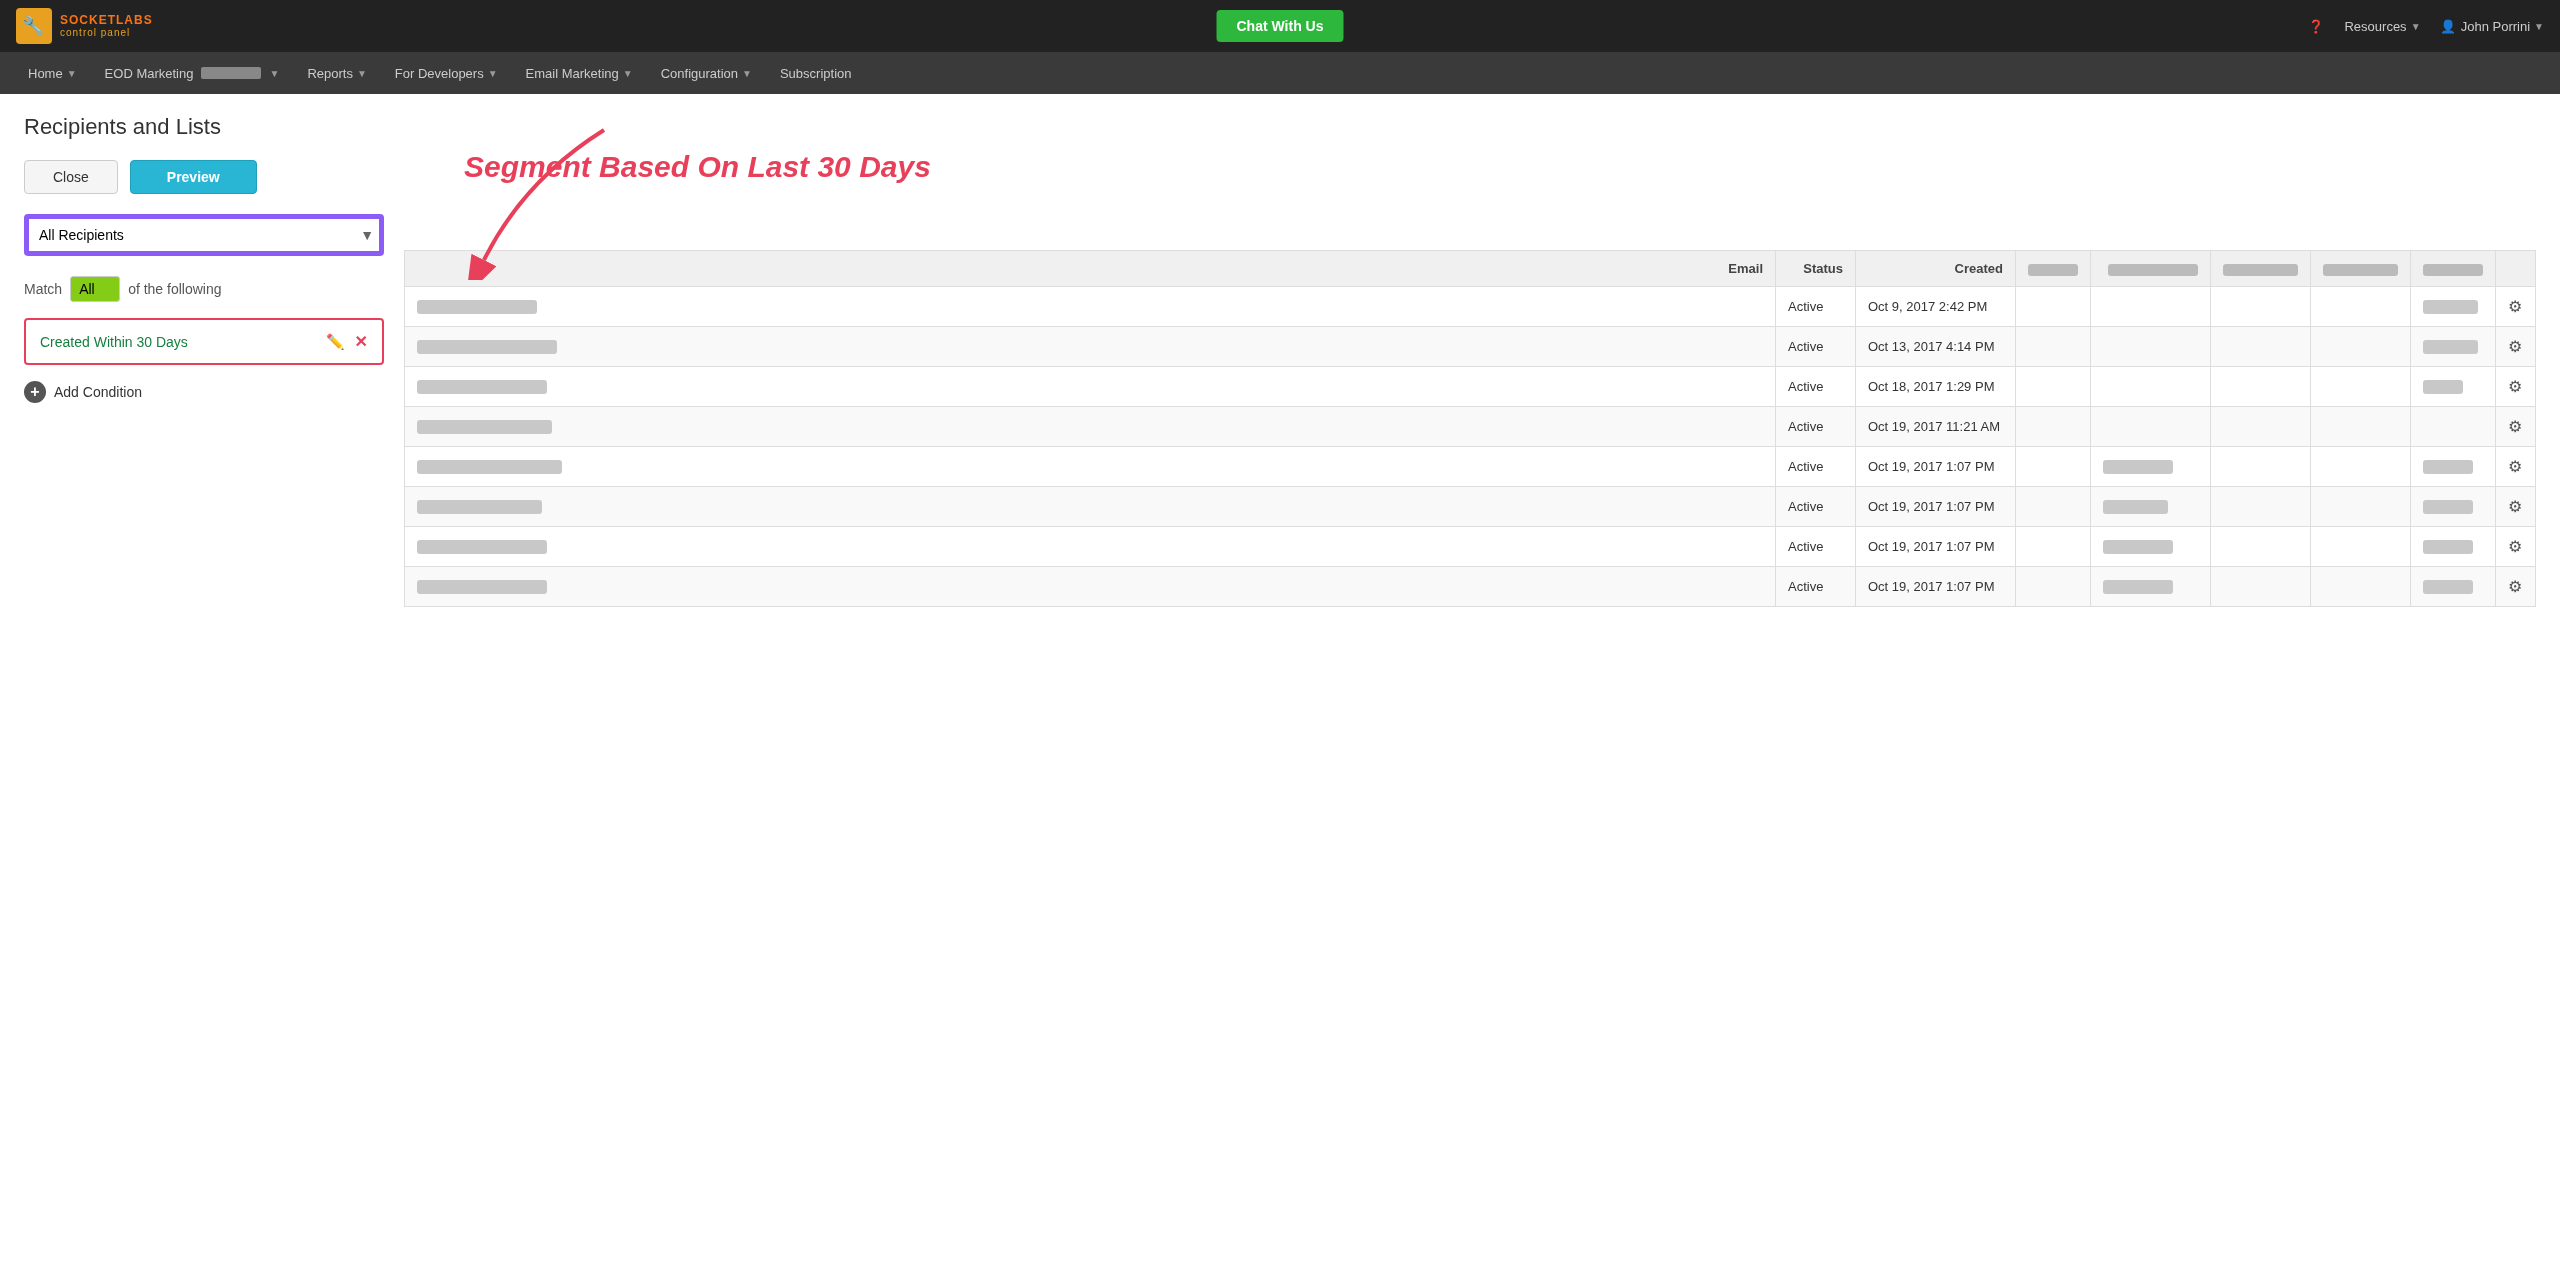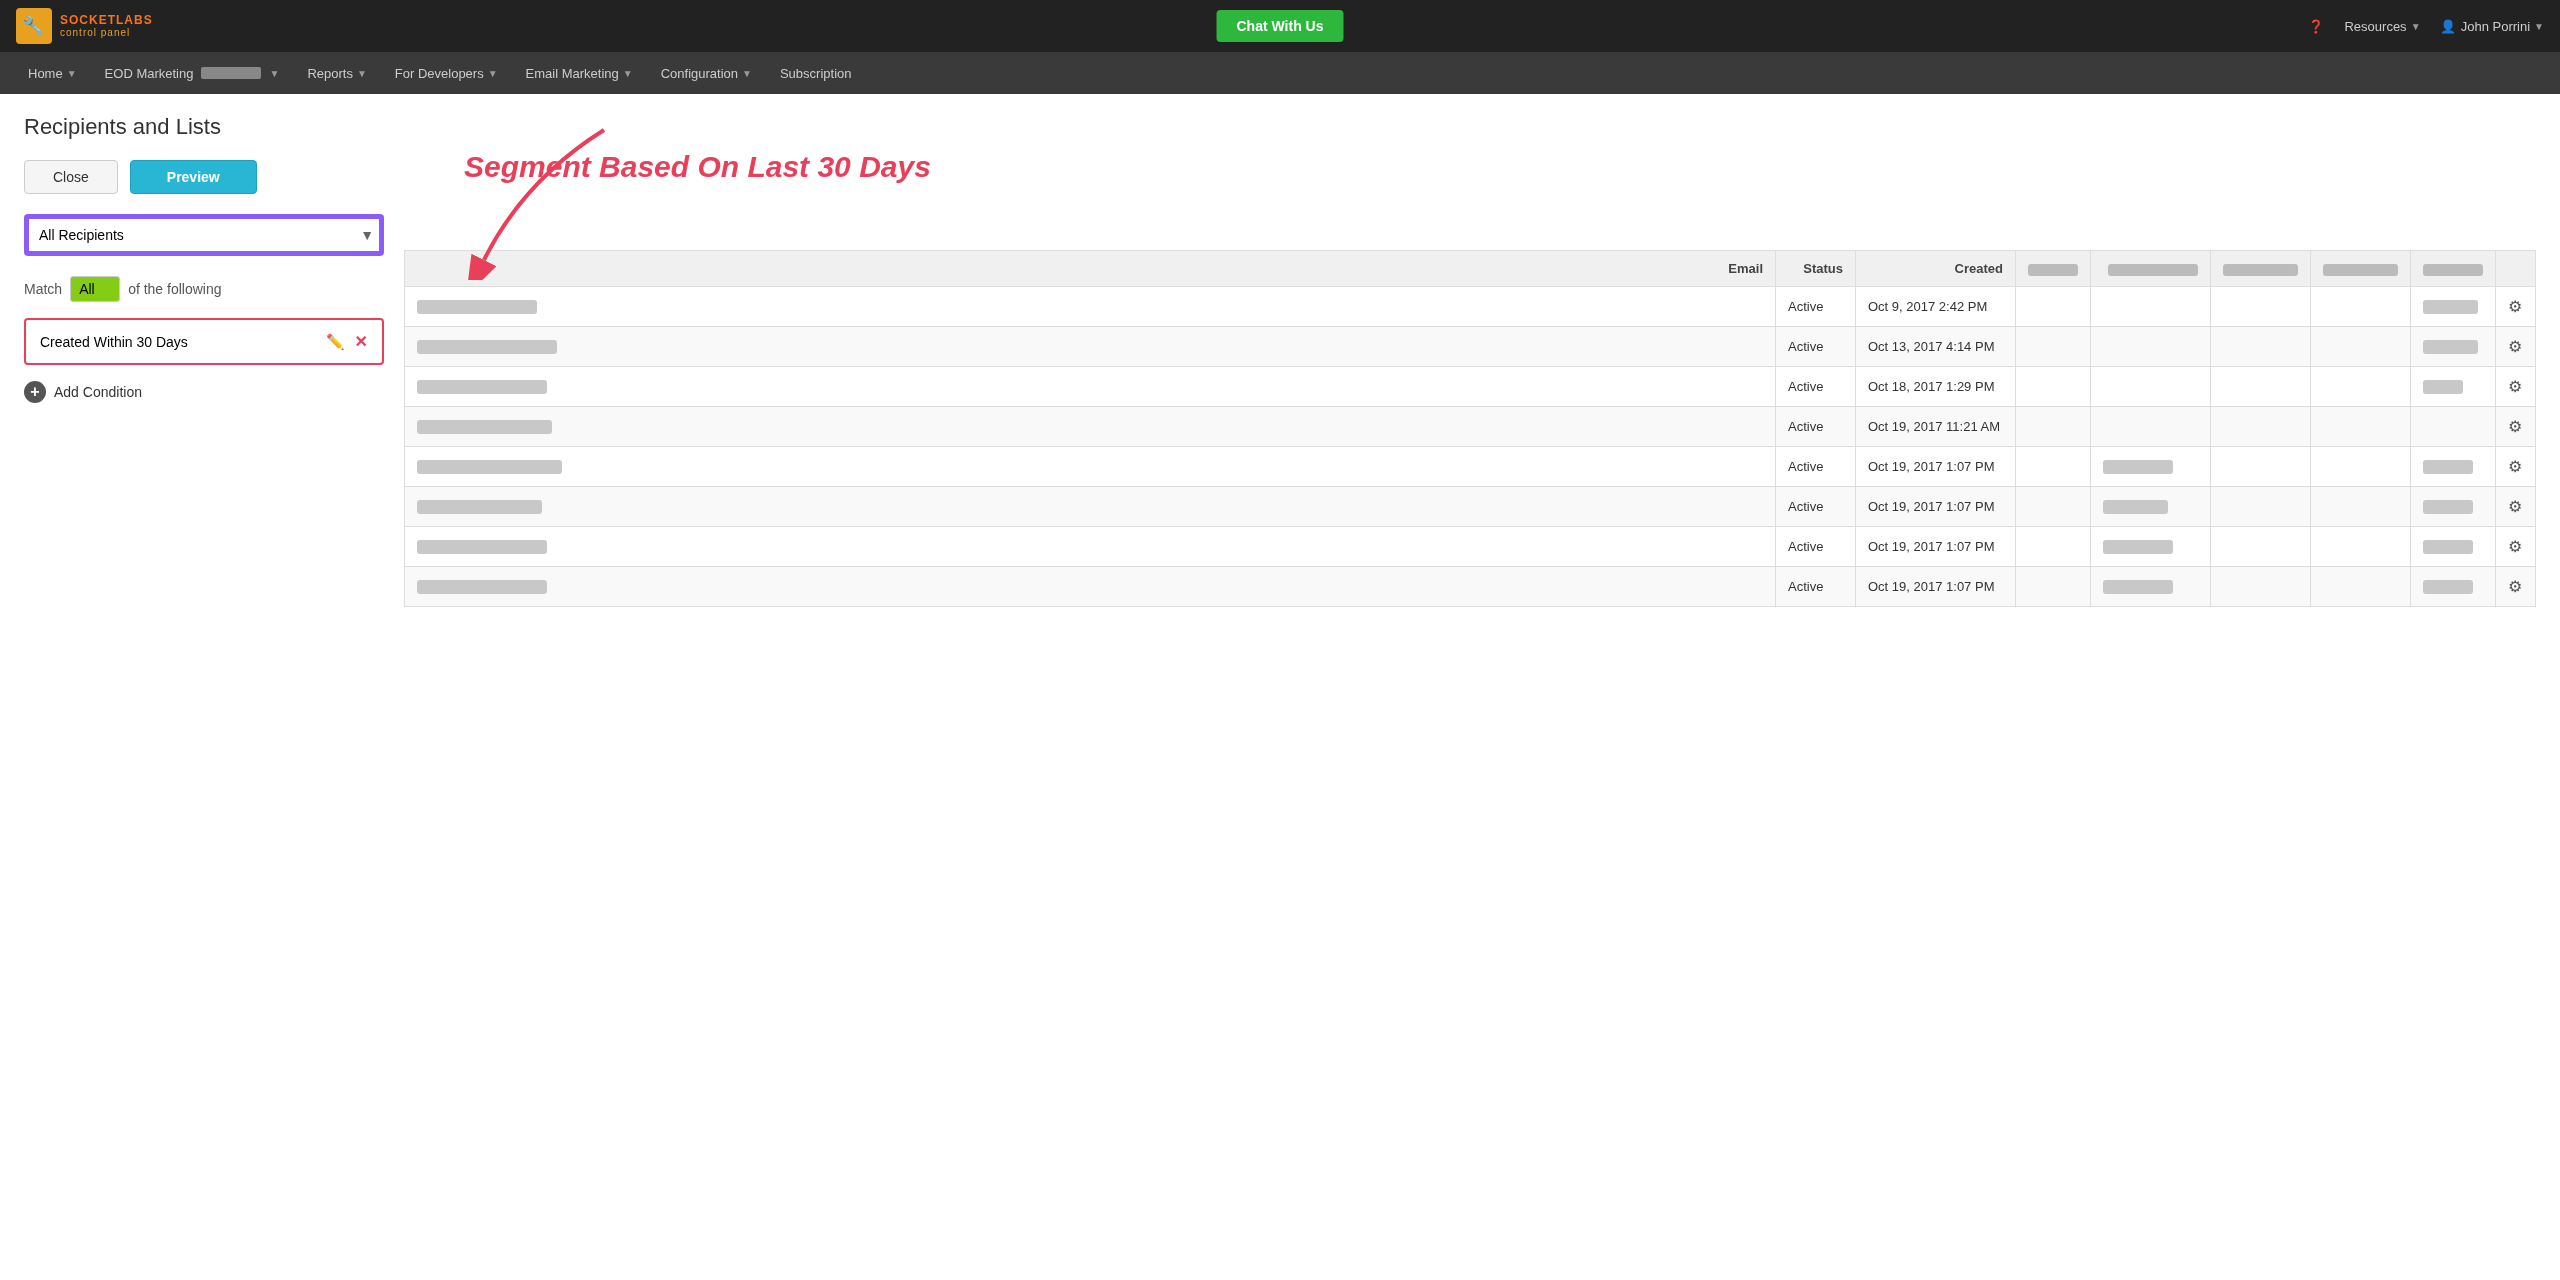--- a/index.html
+++ b/index.html
@@ -181,21 +181,21 @@
       border-radius: 4px;
       padding: 12px 14px;
       display: flex;
       align-items: center;
       justify-content: space-between;
       margin-bottom: 16px;
       background: #fff;
     }
     .condition-label {
       font-size: 14px;
-      color: #000000;
+      color: #15803d;
     }
     .condition-actions {
       display: flex;
       gap: 10px;
       align-items: center;
     }
     .condition-actions .edit-icon { color: #888; cursor: pointer; font-size: 15px; }
     .condition-actions .del-icon { color: #e8405a; cursor: pointer; font-size: 16px; font-weight: bold; }
 
     

